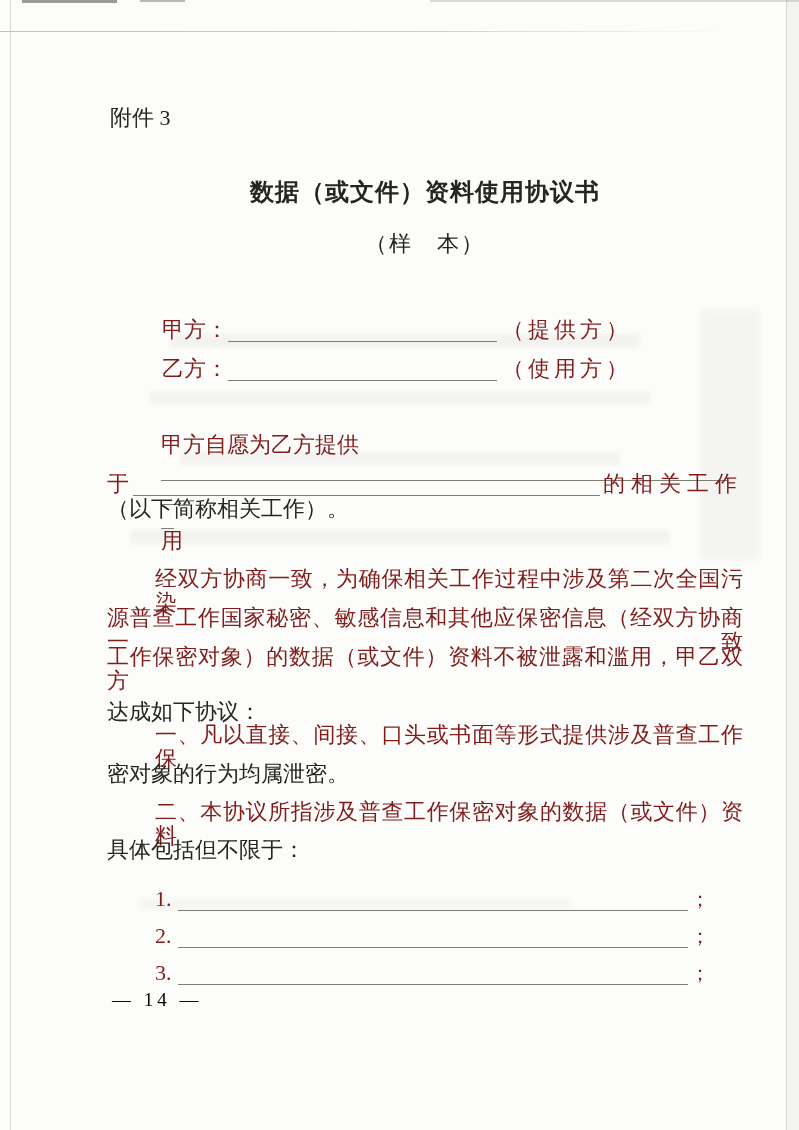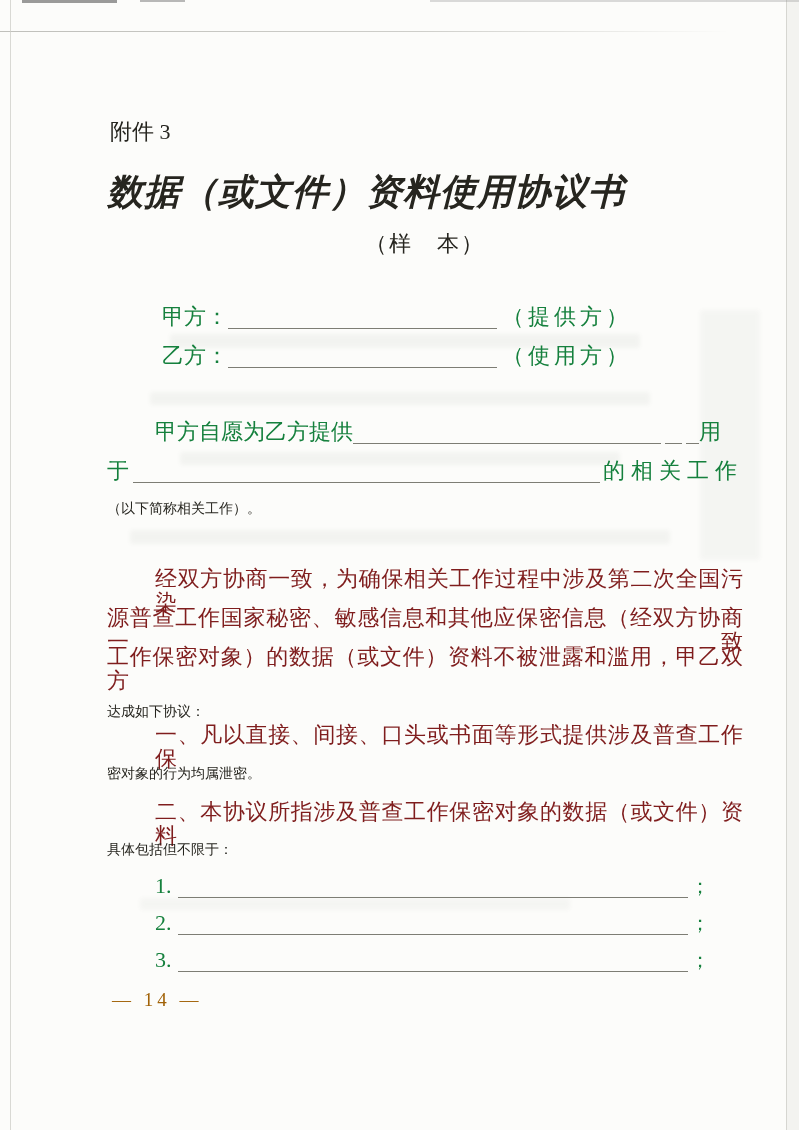--- a/index.html
+++ b/index.html
@@ -16,38 +16,38 @@
   
   .edge-line-top{position:absolute;left:0;top:31px;width:760px;height:1px;
     background:linear-gradient(to right,#b5b5b0 0%,#c6c6c1 55%,rgba(200,200,196,0) 96%);opacity:.85;}
   .edge-line-left{position:absolute;left:10px;top:0;width:1px;height:1130px;background:#cdcdc7;opacity:.75;}
   .edge-line-right{position:absolute;left:786px;top:0;width:1px;height:1130px;background:#d6d6d1;}
   .edge-strip-right{position:absolute;left:787px;top:0;width:12px;height:1130px;background:#f3f3f0;}
   .smudge{position:absolute;background:#666;}
   .artifact{position:absolute;background:#55604f;opacity:.05;filter:blur(2px);border-radius:3px;}
 
   
-  .t{position:absolute;font-size:14px;line-height:24px;white-space:nowrap;color:#26251f;}
+  .t{position:absolute;font-size:22px;line-height:24px;white-space:nowrap;color:#26251f;}
   .jline{position:absolute;font-size:22px;line-height:24px;color:#7f1d1d;
     text-align:justify;text-align-last:justify;text-justify:inter-character;}
   .full{left:107px;width:636px;}
   .ind{left:155px;width:588px;}
-  .attachment{left:110px;top:120px;font-size:22px;}
-  .title{left:107px;top:180px;width:636px;font-size:36px;font-weight:700;letter-spacing:1px;white-space:nowrap;font-style:italic;}
+  .attachment{left:110px;top:106px;font-size:22px;}
+  .title{left:107px;top:180px;width:636px;text-align:center;font-size:24px;font-weight:700;letter-spacing:1px;white-space:nowrap;}
   .subtitle{left:107px;top:232px;width:636px;text-align:center;font-size:22px;letter-spacing:2px;white-space:nowrap;}
 
-  .row{position:absolute;display:flex;font-size:22px;line-height:24px;color:#15803d;}
+  .row{position:absolute;display:flex;font-size:22px;line-height:24px;color:#7f1d1d;margin-top:13px;}
   .bl{display:inline-block;border-bottom:1.5px solid #7d7d74;height:23px;}
   .grow{flex:1 1 auto;}
   .sp4{letter-spacing:4px;}
   .sp6{letter-spacing:6px;}
   .gap4{width:4px;flex:0 0 auto;}
   .num{flex:0 0 auto;padding-right:6px;font-size:22px;}
   .term{flex:0 0 auto;padding-left:2px;font-size:20px;}
-  .pagenum{left:112px;top:988px;font-size:19px;letter-spacing:4px;color:#a16207;}
+  .pagenum{left:112px;top:988px;font-size:19px;letter-spacing:4px;color:#000000;}
 </style>
 </head>
 <body>
 
 <div class="page">
 
   <div class="edge-line-top"></div>
   <div class="edge-line-left"></div>
   <div class="edge-line-right"></div>
   <div class="edge-strip-right"></div>
@@ -70,21 +70,21 @@
     <span>甲方：</span>
     <span class="bl grow"></span>
     <span class="sp4" style="padding-left:5px;">（提供方）</span>
   </div>
   <div class="row" style="left:162px;top:344px;width:470px;">
     <span>乙方：</span>
     <span class="bl grow"></span>
     <span class="sp4" style="padding-left:5px;">（使用方）</span>
   </div>
 
-  <div class="row" style="left:155px;top:420px;width:566px;">
+  <div class="row" style="left:161px;top:420px;width:566px;flex-direction:column;">
     <span>甲方自愿为乙方提供</span>
     <span class="bl grow"></span>
     <span class="gap4"></span>
     <span class="bl" style="width:17px;"></span>
     <span class="gap4"></span>
     <span class="bl" style="width:13px;"></span>
     <span>用</span>
   </div>
   <div class="row" style="left:107px;top:459px;width:636px;">
     <span>于</span>

